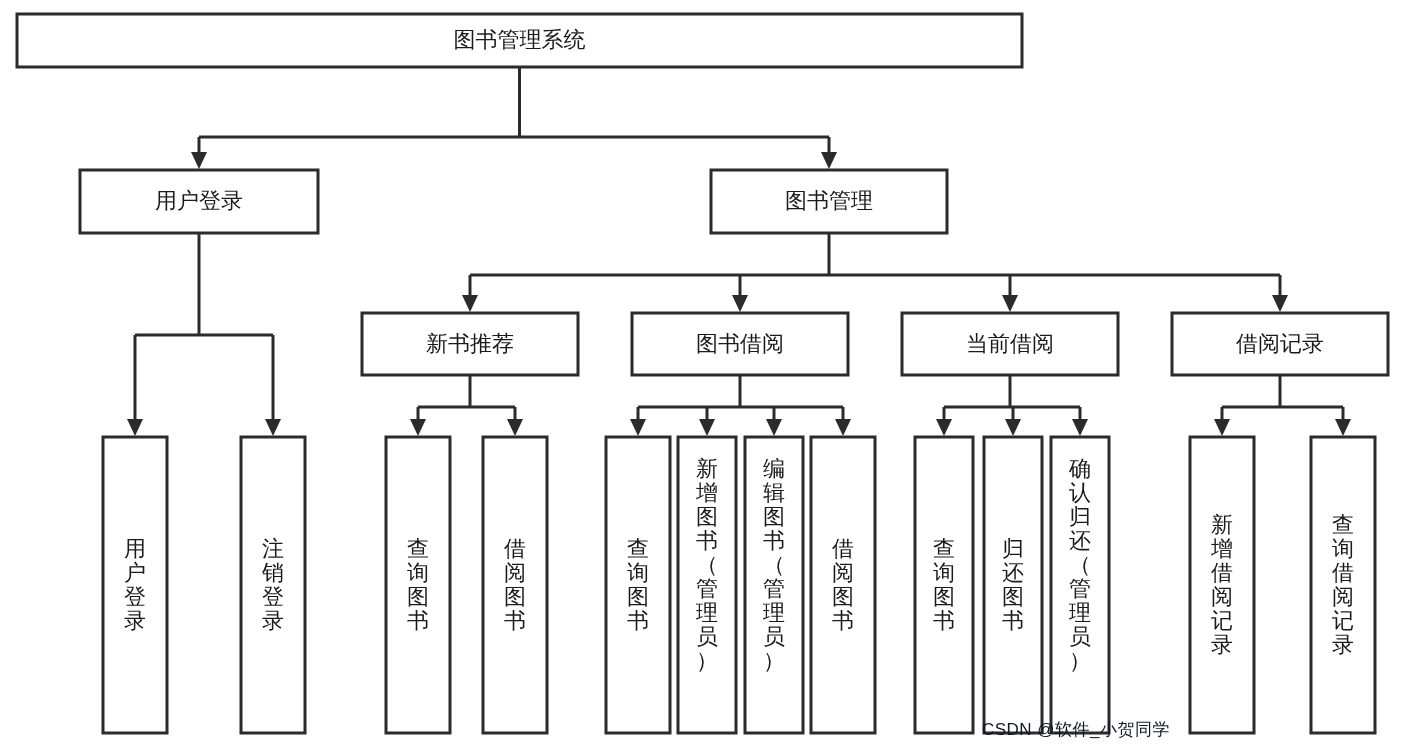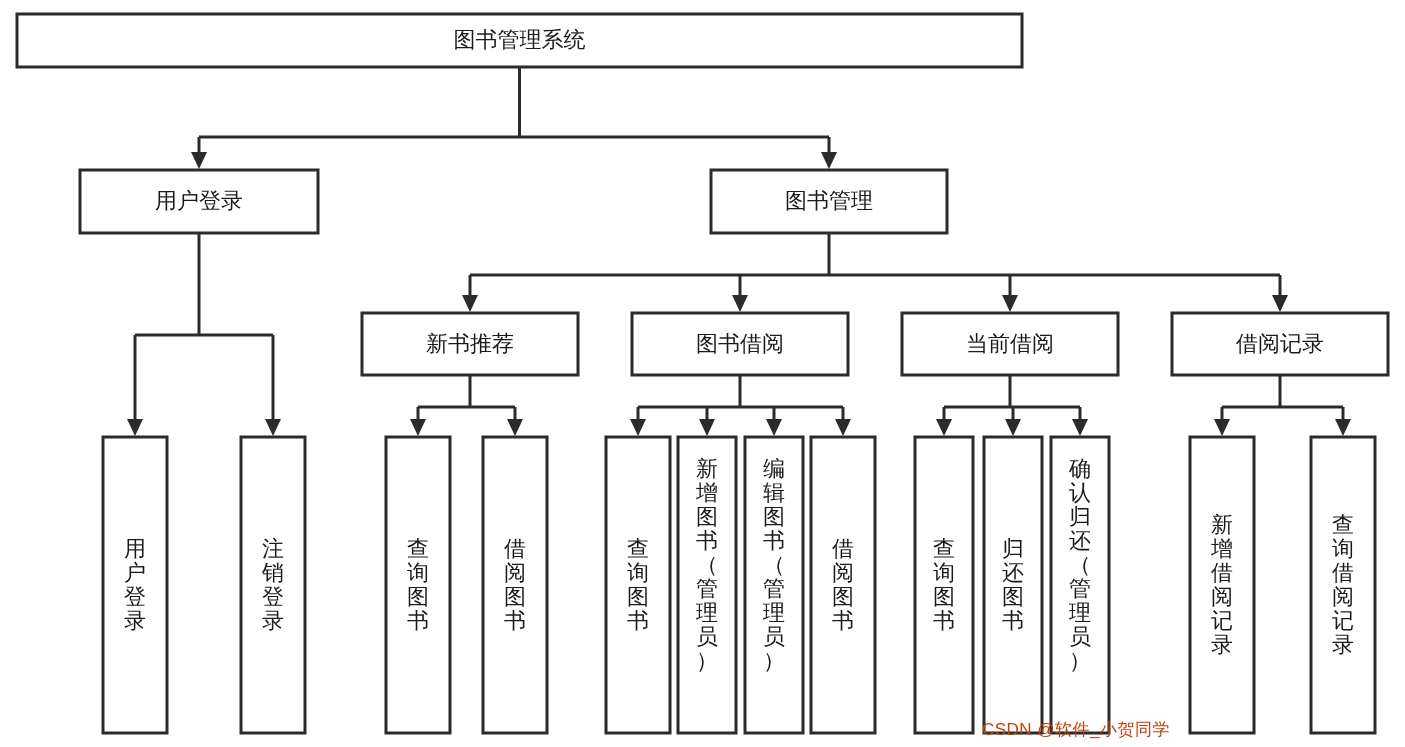--- a/index.html
+++ b/index.html
@@ -53,21 +53,21 @@
     font-size: 22px;
     fill: #1a1a1a;
     text-anchor: middle;
   }
   .watermark {
     position: absolute;
     right: 8px;
     bottom: 6px;
     font-family: "Liberation Sans", "DejaVu Sans", sans-serif;
     font-size: 17px;
-    color: #c2410c;
+    color: #0f172a;
     letter-spacing: 0.5px;
     white-space: nowrap;
     user-select: none;
   }
 </style>
 </head>
 <body>
 
 <div id="diagram-root">
   <svg id="tree-svg" viewBox="0 0 1405 747">

